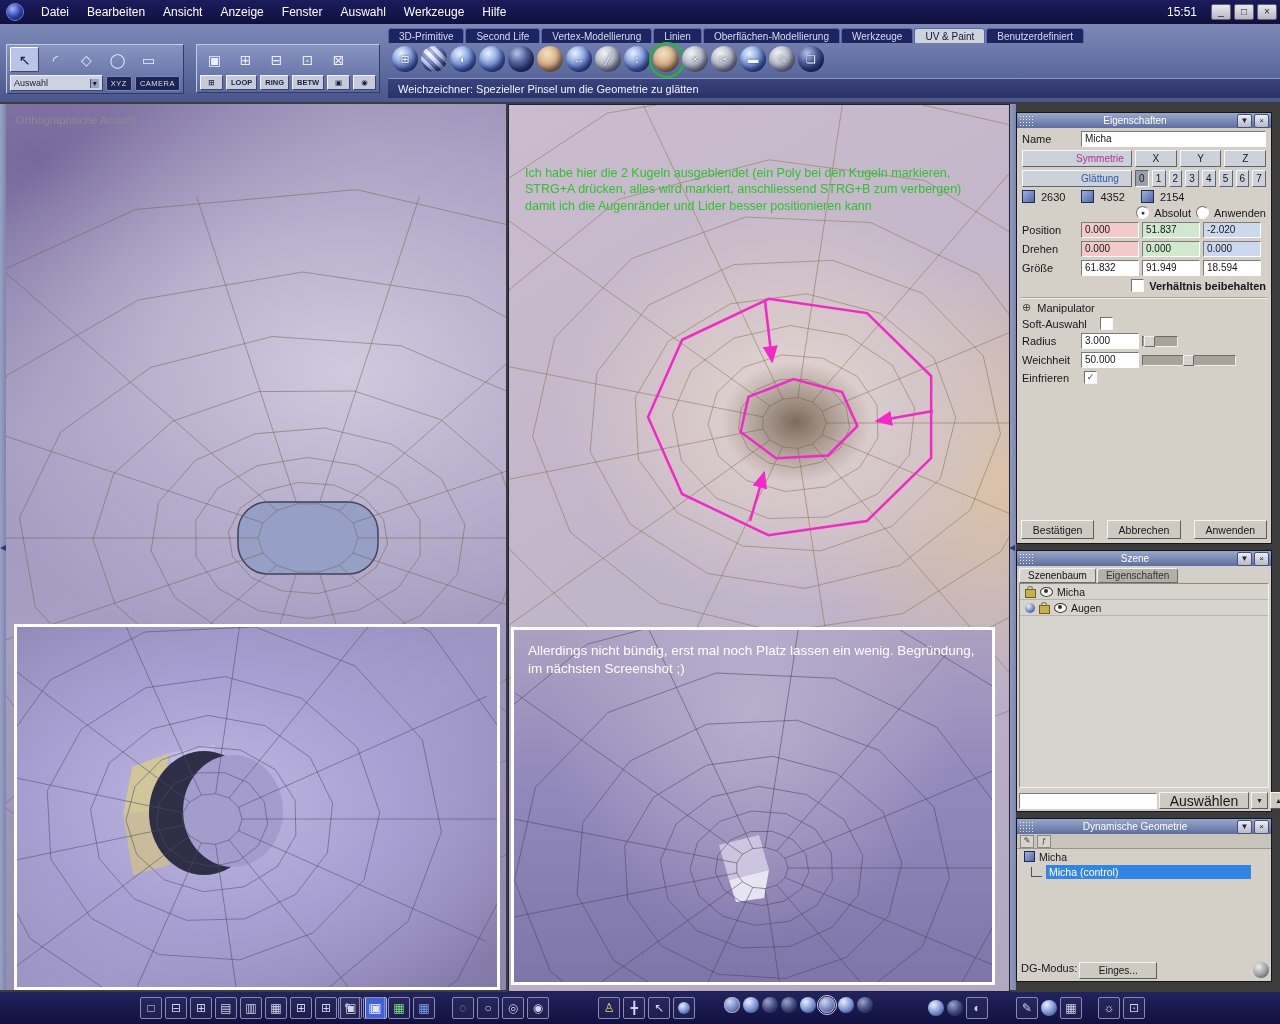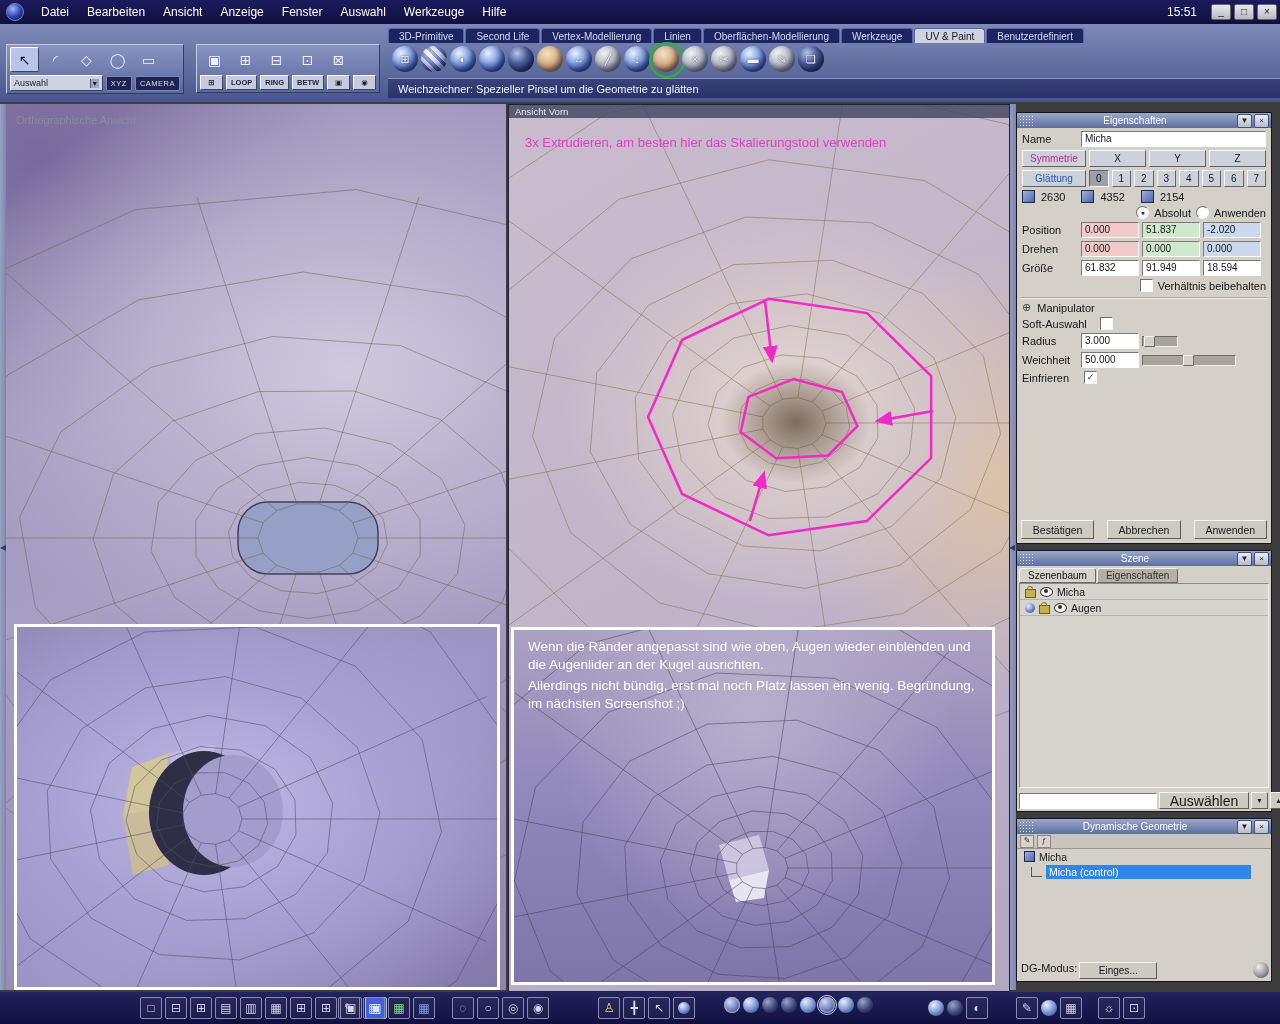--- a/index.html
+++ b/index.html
@@ -97,21 +97,21 @@
   .pbtn{width:13px;height:12px;background:linear-gradient(#eceef4,#b6bac8);border:1px solid #44507c;color:#223;
         font-size:8px;line-height:11px;text-align:center;margin-right:2px;border-radius:2px;}
   .prow{display:flex;align-items:center;margin:3px 5px 0 5px;gap:3px;}
   .plabel{width:56px;flex:0 0 56px;font-size:11px;}
   .fld{background:#fff;border:1px solid;border-color:#7a7a76 #fdfdfb #fdfdfb #7a7a76;height:14px;line-height:14px;
        font-size:10px;padding:0 3px;overflow:hidden;white-space:nowrap;}
   .fld.num{width:50px;flex:0 0 50px;}
   .ax-x{background:#f2caca;} .ax-y{background:#d0e8ce;} .ax-z{background:#ccd8ee;}
   .gbtn{flex:1;height:15px;background:#cdd2da;border:1px solid;border-color:#f6f8fc #5c6470 #5c6470 #f6f8fc;
         font-size:10px;display:flex;align-items:center;justify-content:center;}
-  .gbtn.wide{flex:0 0 62px;}
+  .gbtn.wide{flex:0 0 62px;padding-left:46px;}
   .gbtn.pressed{background:#9aa0aa;border-color:#5c6470 #f6f8fc #f6f8fc #5c6470;}
   .cube{width:11px;height:11px;background:linear-gradient(135deg,#9fb2e0,#5166a8);border:1px solid #1e2a50;}
   .radio{width:11px;height:11px;border-radius:50%;background:#fff;border:1px solid;
          border-color:#70706c #f8f8f6 #f8f8f6 #70706c;display:inline-flex;align-items:center;justify-content:center;
          font-size:7px;color:#1c3a8c;line-height:1;}
   .chk{width:11px;height:11px;background:#fff;border:1px solid;border-color:#70706c #f8f8f6 #f8f8f6 #70706c;
        display:inline-flex;align-items:center;justify-content:center;font-size:9px;color:#1c3a8c;line-height:1;}
   .track{height:9px;background:#a8a49c;border:1px solid;border-color:#6e6a64 #f2efe9 #f2efe9 #6e6a64;position:relative;}
   .thumb{position:absolute;top:-1px;width:9px;height:9px;background:#d6d2ca;border:1px solid;
          border-color:#f4f2ee #6a6a66 #6a6a66 #f4f2ee;}
@@ -346,24 +346,21 @@
         <marker id="ah" markerWidth="8" markerHeight="8" refX="6" refY="3" orient="auto">
           <path d="M0,0 L7,3 L0,6 z" fill="#f428c8"></path>
         </marker>
       </defs>
       <line x1="256" y1="196" x2="263" y2="256" stroke="#f428c8" stroke-width="2.5" marker-end="url(#ah)"></line>
       <line x1="424" y1="306" x2="368" y2="316" stroke="#f428c8" stroke-width="2.5" marker-end="url(#ah)"></line>
       <line x1="241" y1="416" x2="255" y2="368" stroke="#f428c8" stroke-width="2.5" marker-end="url(#ah)"></line>
     <polygon points="422.1,353.1 357.9,416.0 259.5,430.2 173.1,389.0 139.0,311.9 173.2,234.8 259.8,193.8 358.1,208.1 422.2,271.1" fill="none" stroke="#f428c8" stroke-width="2.5" opacity="1"></polygon>
         <polygon points="348.3,321.1 319.0,350.5 267.1,353.2 231.7,327.1 239.4,291.9 284.5,274.1 333.0,287.1" fill="none" stroke="#f428c8" stroke-width="2.5" opacity="1"></polygon>
       </svg>
-    <div class="vptitle-strip">
-      <span>Ansicht Vorn</span>
-    </div>
-    <div class="note-magenta">3x Extrudieren, am besten hier das Skalierungstool verwenden</div>
+    <div class="note-green">Ich habe hier die 2 Kugeln ausgeblendet (ein Poly bei den Kugeln markieren, STRG+A drücken, alles wird markiert, anschliessend STRG+B zum verbergen) damit ich die Augenränder und Lider besser positionieren kann</div>
   </div>
 
   <div class="inset" id="inset-bl">
     <svg class="wire" id="web-bl">
       <path d="M115,140 L152,126 L144,182 L106,188 z" fill="#d6c98e" opacity="0.85"></path>
       <path d="M106,188 L144,182 L152,238 L116,248 z" fill="#cfc089" opacity="0.8"></path>
       <path d="M152,126 L198,118 L192,150 L160,166 z" fill="#c9c0e8" opacity="0.7"></path>
       <ellipse cx="187" cy="186" rx="55" ry="62" fill="#2e2e46"></ellipse>
       <ellipse cx="216" cy="184" rx="50" ry="56" fill="#a39ccc"></ellipse>
     <polygon points="225.0,192.0 221.6,203.9 212.0,213.0 198.6,217.3 184.4,215.8 172.5,208.9 165.9,198.1 165.9,185.9 172.5,175.1 184.4,168.2 198.6,166.7 212.0,171.0 221.6,180.1" fill="none" stroke="#4e4e66" stroke-width="1" opacity="0.55"></polygon>
@@ -409,21 +406,20 @@
         <line x1="228.53872054755138" y1="251.79295129140854" x2="0.9914531035365997" y2="413.0643817755699" stroke="#48465e" stroke-width="1" opacity="0.55"></line>
         <line x1="222.75551274692265" y1="242.9777658171812" x2="-72.41079975059716" y2="301.1793353719152" stroke="#48465e" stroke-width="1" opacity="0.55"></line>
         <line x1="222.75551274692265" y1="233.0222341828188" x2="-72.41079975059722" y2="174.82066462808484" stroke="#48465e" stroke-width="1" opacity="0.55"></line>
         <line x1="228.53872054755138" y1="224.20704870859146" x2="0.9914531035366849" y2="62.935618224430044" stroke="#48465e" stroke-width="1" opacity="0.55"></line>
         <line x1="238.78027293689408" y1="218.55166215214336" x2="130.98038727596315" y2="-8.844288068949481" stroke="#48465e" stroke-width="1" opacity="0.55"></line>
         <line x1="251.1339536866384" y1="217.3516554187605" x2="287.77710448425665" y2="-24.075142761886298" stroke="#48465e" stroke-width="1" opacity="0.55"></line>
         <line x1="262.76968341501004" y1="220.88193558941194" x2="435.46136642128135" y2="20.732259404074625" stroke="#48465e" stroke-width="1" opacity="0.55"></line>
         <line x1="271.02185666698347" y1="228.33375802148961" x2="540.2004884655594" y2="115.31308258044514" stroke="#48465e" stroke-width="1" opacity="0.55"></line>
       </svg>
     <div class="note-white">
-      <div class="p1">Wenn die Ränder angepasst sind wie oben, Augen wieder einblenden und die Augenlider an der Kugel ausrichten.</div>
       <div class="p2">Allerdings nicht bündig, erst mal noch Platz lassen ein wenig. Begründung, im nächsten Screenshot ;)</div>
     </div>
   </div>
 
   <div class="panel" style="top:112px;height:432px;">
     <div class="ptitle">
       <span class="grip"></span>
       <span class="ptext">Eigenschaften</span>
       <span class="pbtn">▼</span>
       <span class="pbtn">×</span>
@@ -481,21 +477,21 @@
       <div class="fld num ax-y">0.000</div>
       <div class="fld num ax-z">0.000</div>
     </div>
     <div class="prow">
       <span class="plabel">Größe</span>
       <div class="fld num">61.832</div>
       <div class="fld num">91.949</div>
       <div class="fld num">18.594</div>
     </div>
 
-    <div class="prow" style="justify-content:flex-end;gap:5px;">
+    <div class="prow" style="justify-content:flex-end;gap:5px;font-weight:bold;">
       <span class="chk"></span>
       <span>Verhältnis beibehalten</span>
     </div>
 
     <div class="divline"></div>
 
     <div class="prow" style="gap:6px;">
       <span style="color:#444;">⊕</span>
       <span>Manipulator</span>
     </div>

